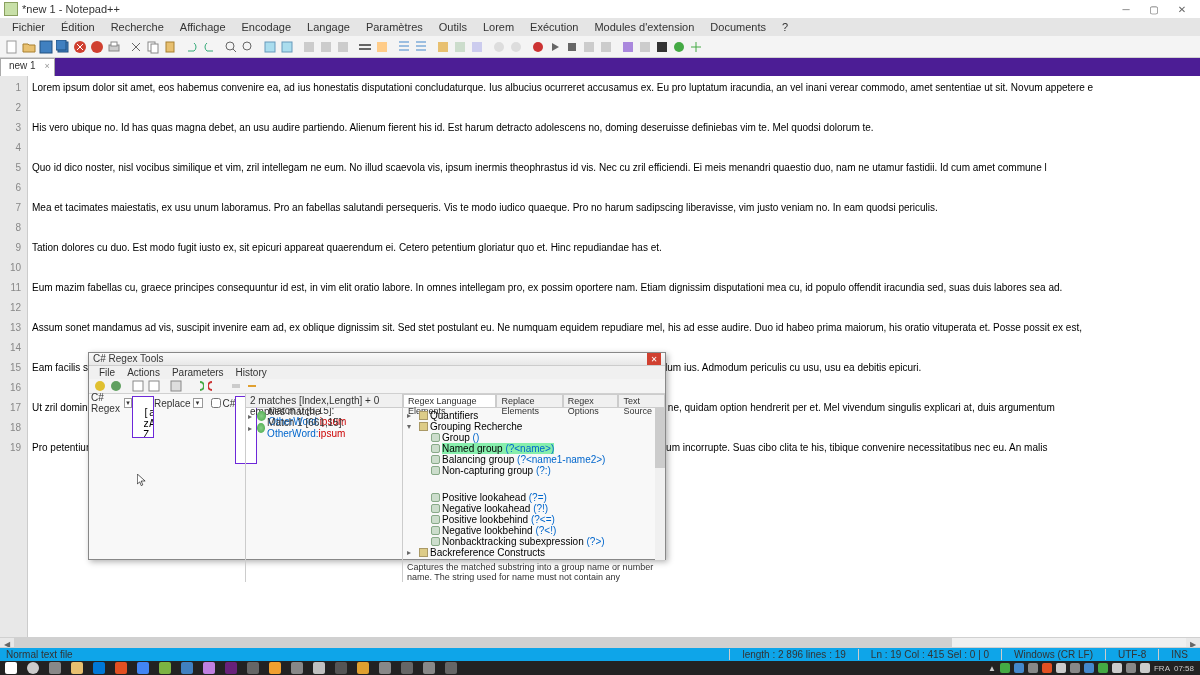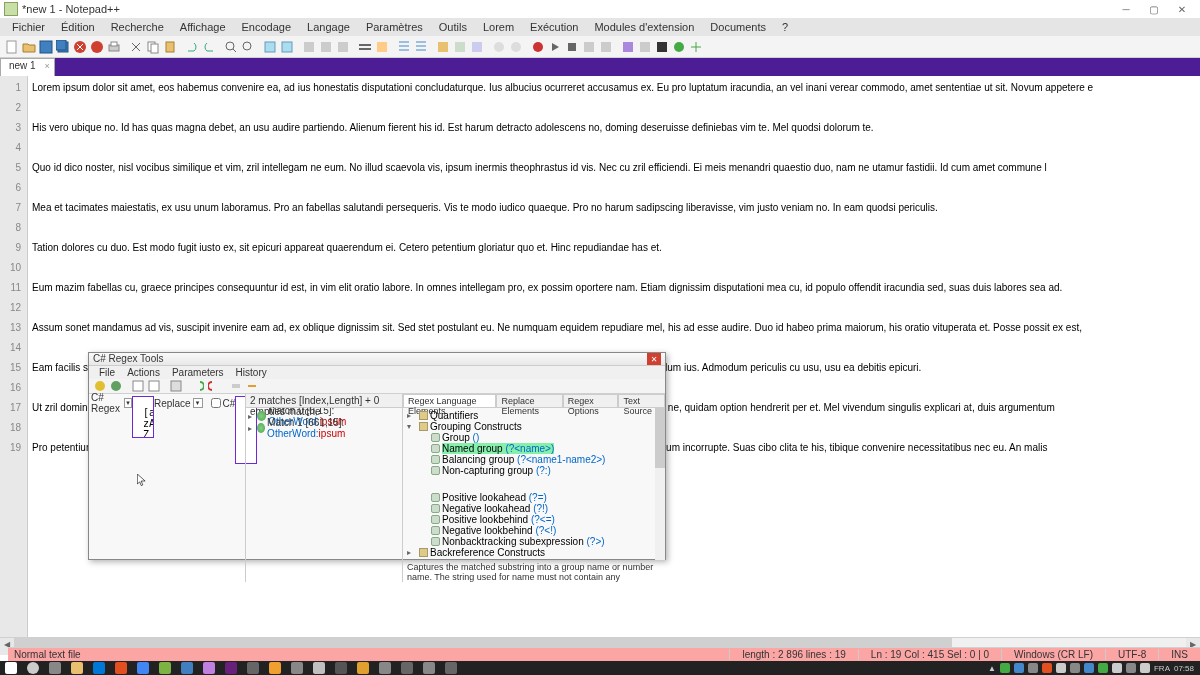--- a/index.html
+++ b/index.html
@@ -33,21 +33,21 @@
 .editor { flex: 1; padding: 2px 4px; font-family: Consolas, monospace; font-size: 10px; line-height: 20px; color: #000; white-space: pre; overflow: hidden; }
 .editor .line { height: 20px; }
 
 
 .hscroll { position: absolute; bottom: 26px; left: 0; right: 0; height: 12px; background: #f0f0f0; border-top: 1px solid #d0d0d0; display: flex; }
 .hscroll-btn { width: 14px; height: 12px; background: #e8e8e8; display: flex; align-items: center; justify-content: center; font-size: 8px; color: #666; }
 .hscroll-track { flex: 1; position: relative; }
 .hscroll-thumb { position: absolute; left: 0; top: 0; width: 80%; height: 100%; background: #d0d0d0; }
 
 
-.statusbar { position: absolute; bottom: 14px; left: 0; right: 0; height: 14px; background: #fca5a5; border-top: 1px solid #d0d0d0; display: flex; align-items: center; font-size: 10px; color: #333; margin-left: 8px; }
+.statusbar { position: absolute; bottom: 14px; left: 0; right: 0; height: 14px; background: #0ea5e9; border-top: 1px solid #d0d0d0; display: flex; align-items: center; font-size: 10px; color: #333; }
 .status-left { padding: 0 6px; flex: 1; }
 .status-group { padding: 0 12px; border-left: 1px solid #ccc; }
 
 
 .taskbar { position: absolute; bottom: 0; left: 0; right: 0; height: 14px; background: #222; display: flex; align-items: center; }
 .taskbar-item { width: 22px; height: 14px; display: flex; align-items: center; justify-content: center; }
 .taskbar-icon { width: 12px; height: 12px; border-radius: 2px; }
 .taskbar-right { margin-left: auto; display: flex; gap: 4px; align-items: center; color: #ccc; font-size: 8px; padding-right: 6px; }
 
 
@@ -572,21 +572,21 @@
         </div>
       <div class="right-tree" id="elements-tree">
         <div class="tree-row" style="padding-left: 0px;">
             <span class="tree-exp">▸</span>
             <span class="tree-icon "></span>
             <span class="tree-text">Quantifiers</span>
           </div>
           <div class="tree-row" style="padding-left: 0px;">
             <span class="tree-exp">▾</span>
             <span class="tree-icon "></span>
-            <span class="tree-text">Grouping Constructs</span>
+            <span class="tree-text">Grouping Recherche</span>
           </div>
           <div class="tree-row" style="padding-left: 12px;">
             <span class="tree-exp"></span>
             <span class="tree-icon leaf"></span>
             <span class="tree-text">Group <span class="code">()</span></span>
           </div>
           <div class="tree-row" style="padding-left: 12px;">
             <span class="tree-exp"></span>
             <span class="tree-icon leaf"></span>
             <span class="tree-text"><span class="sel">Named group <span class="code">(?&lt;name&gt;)</span></span></span>

